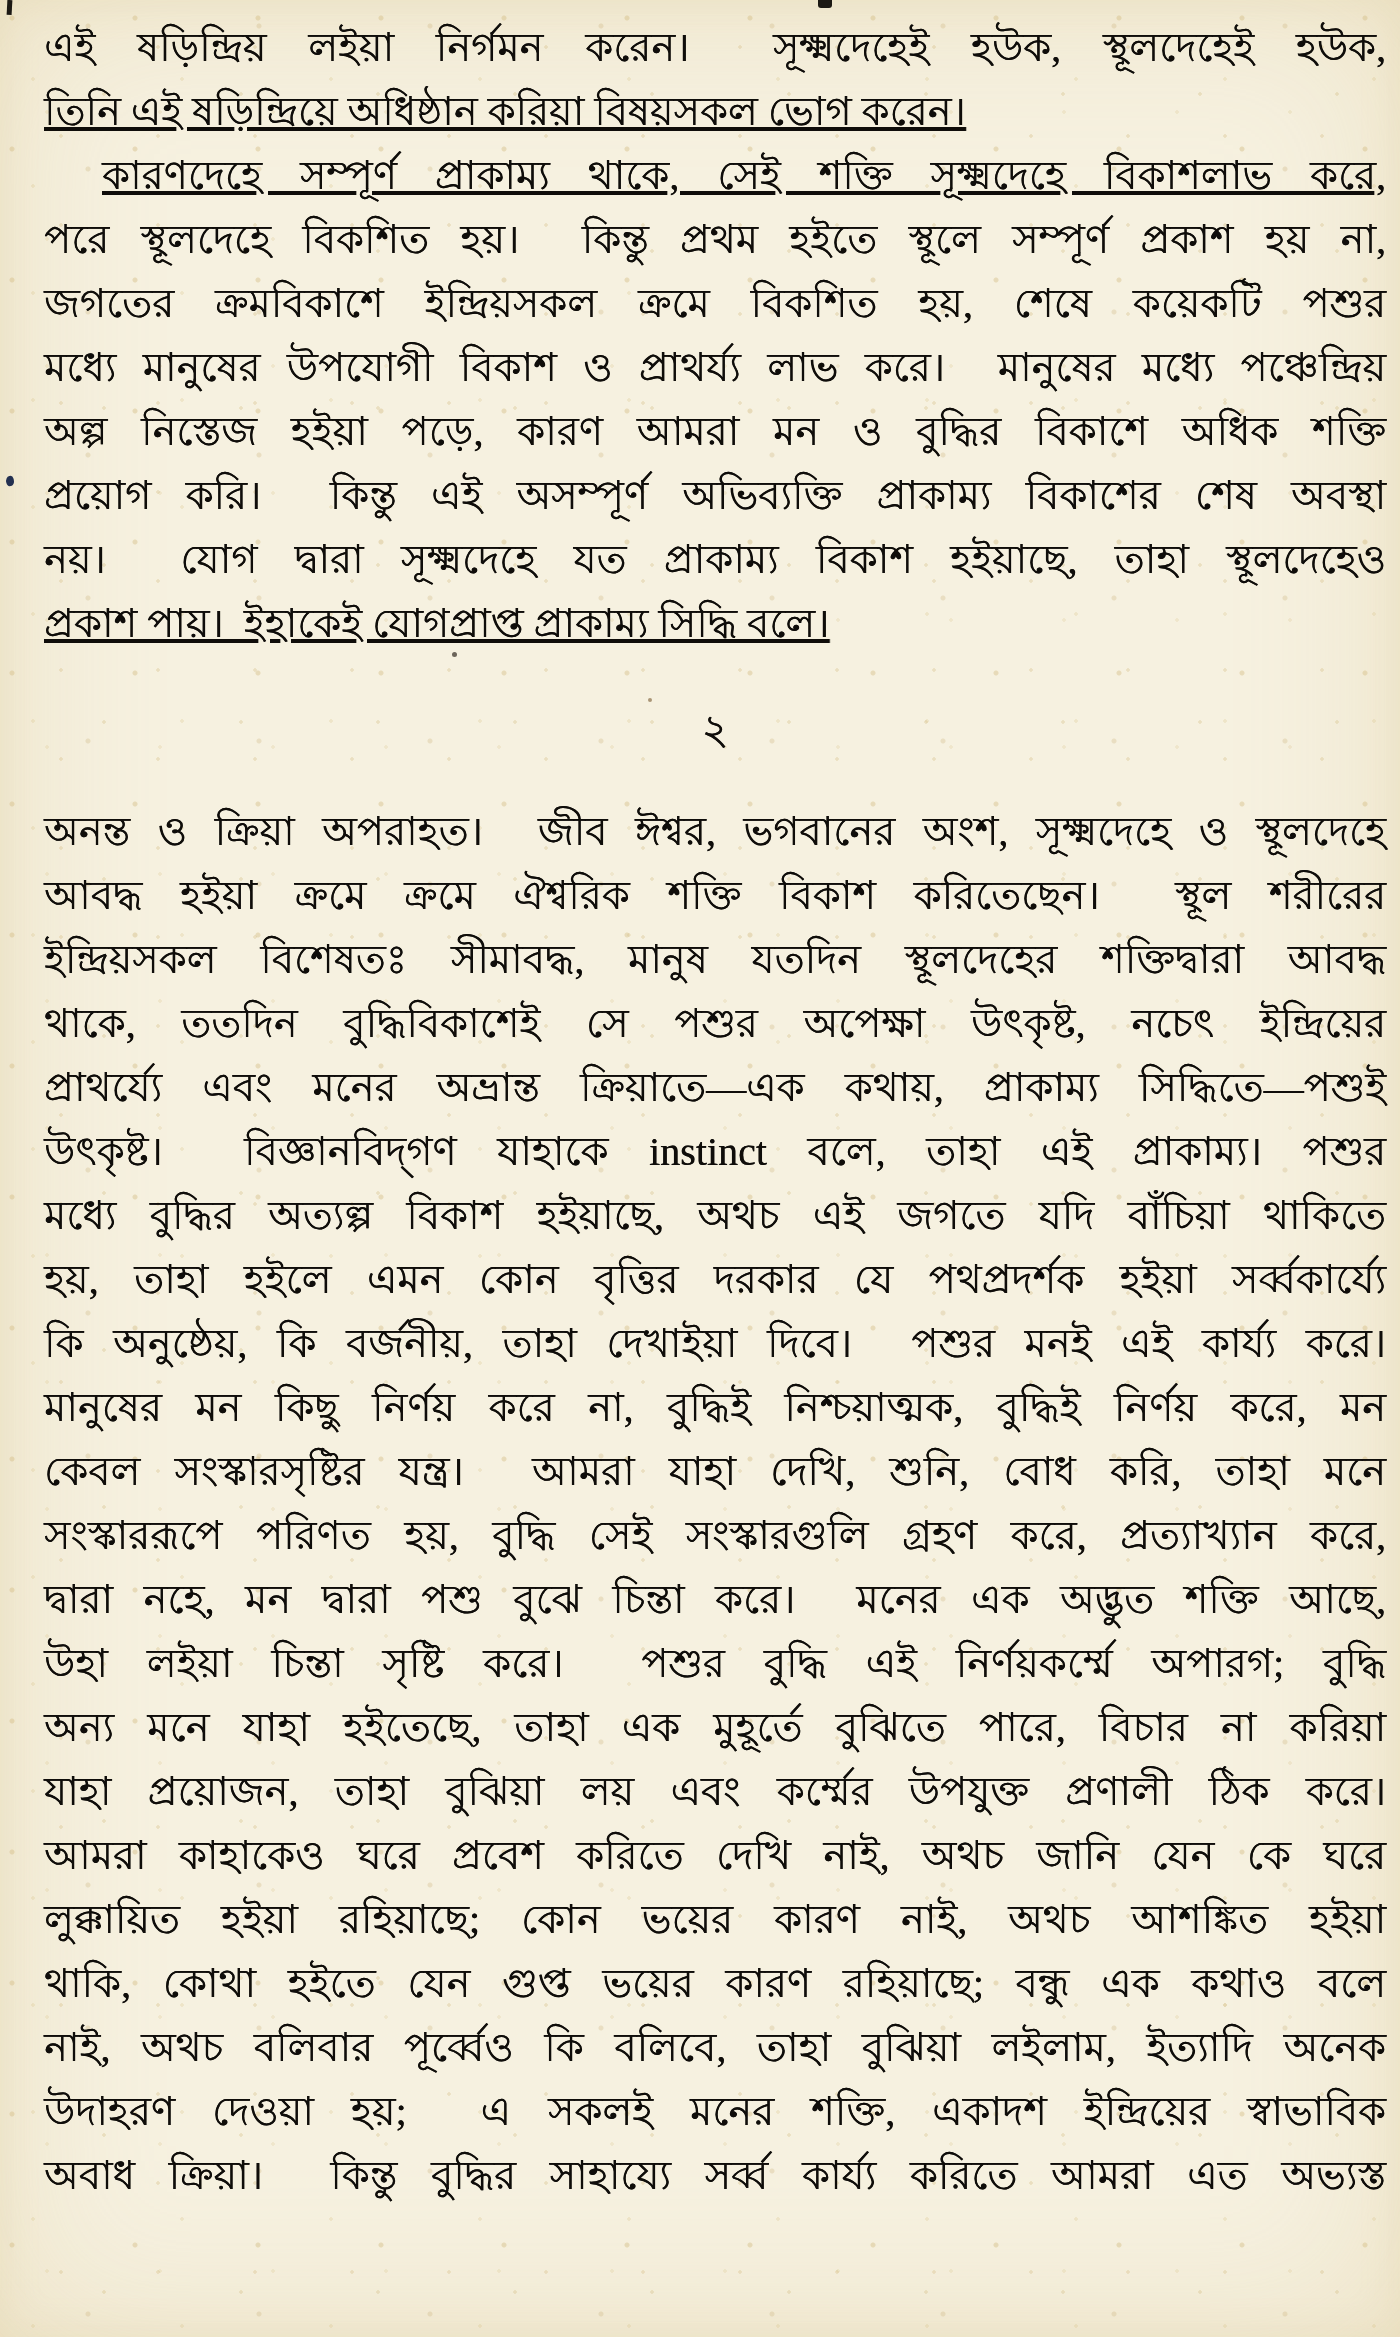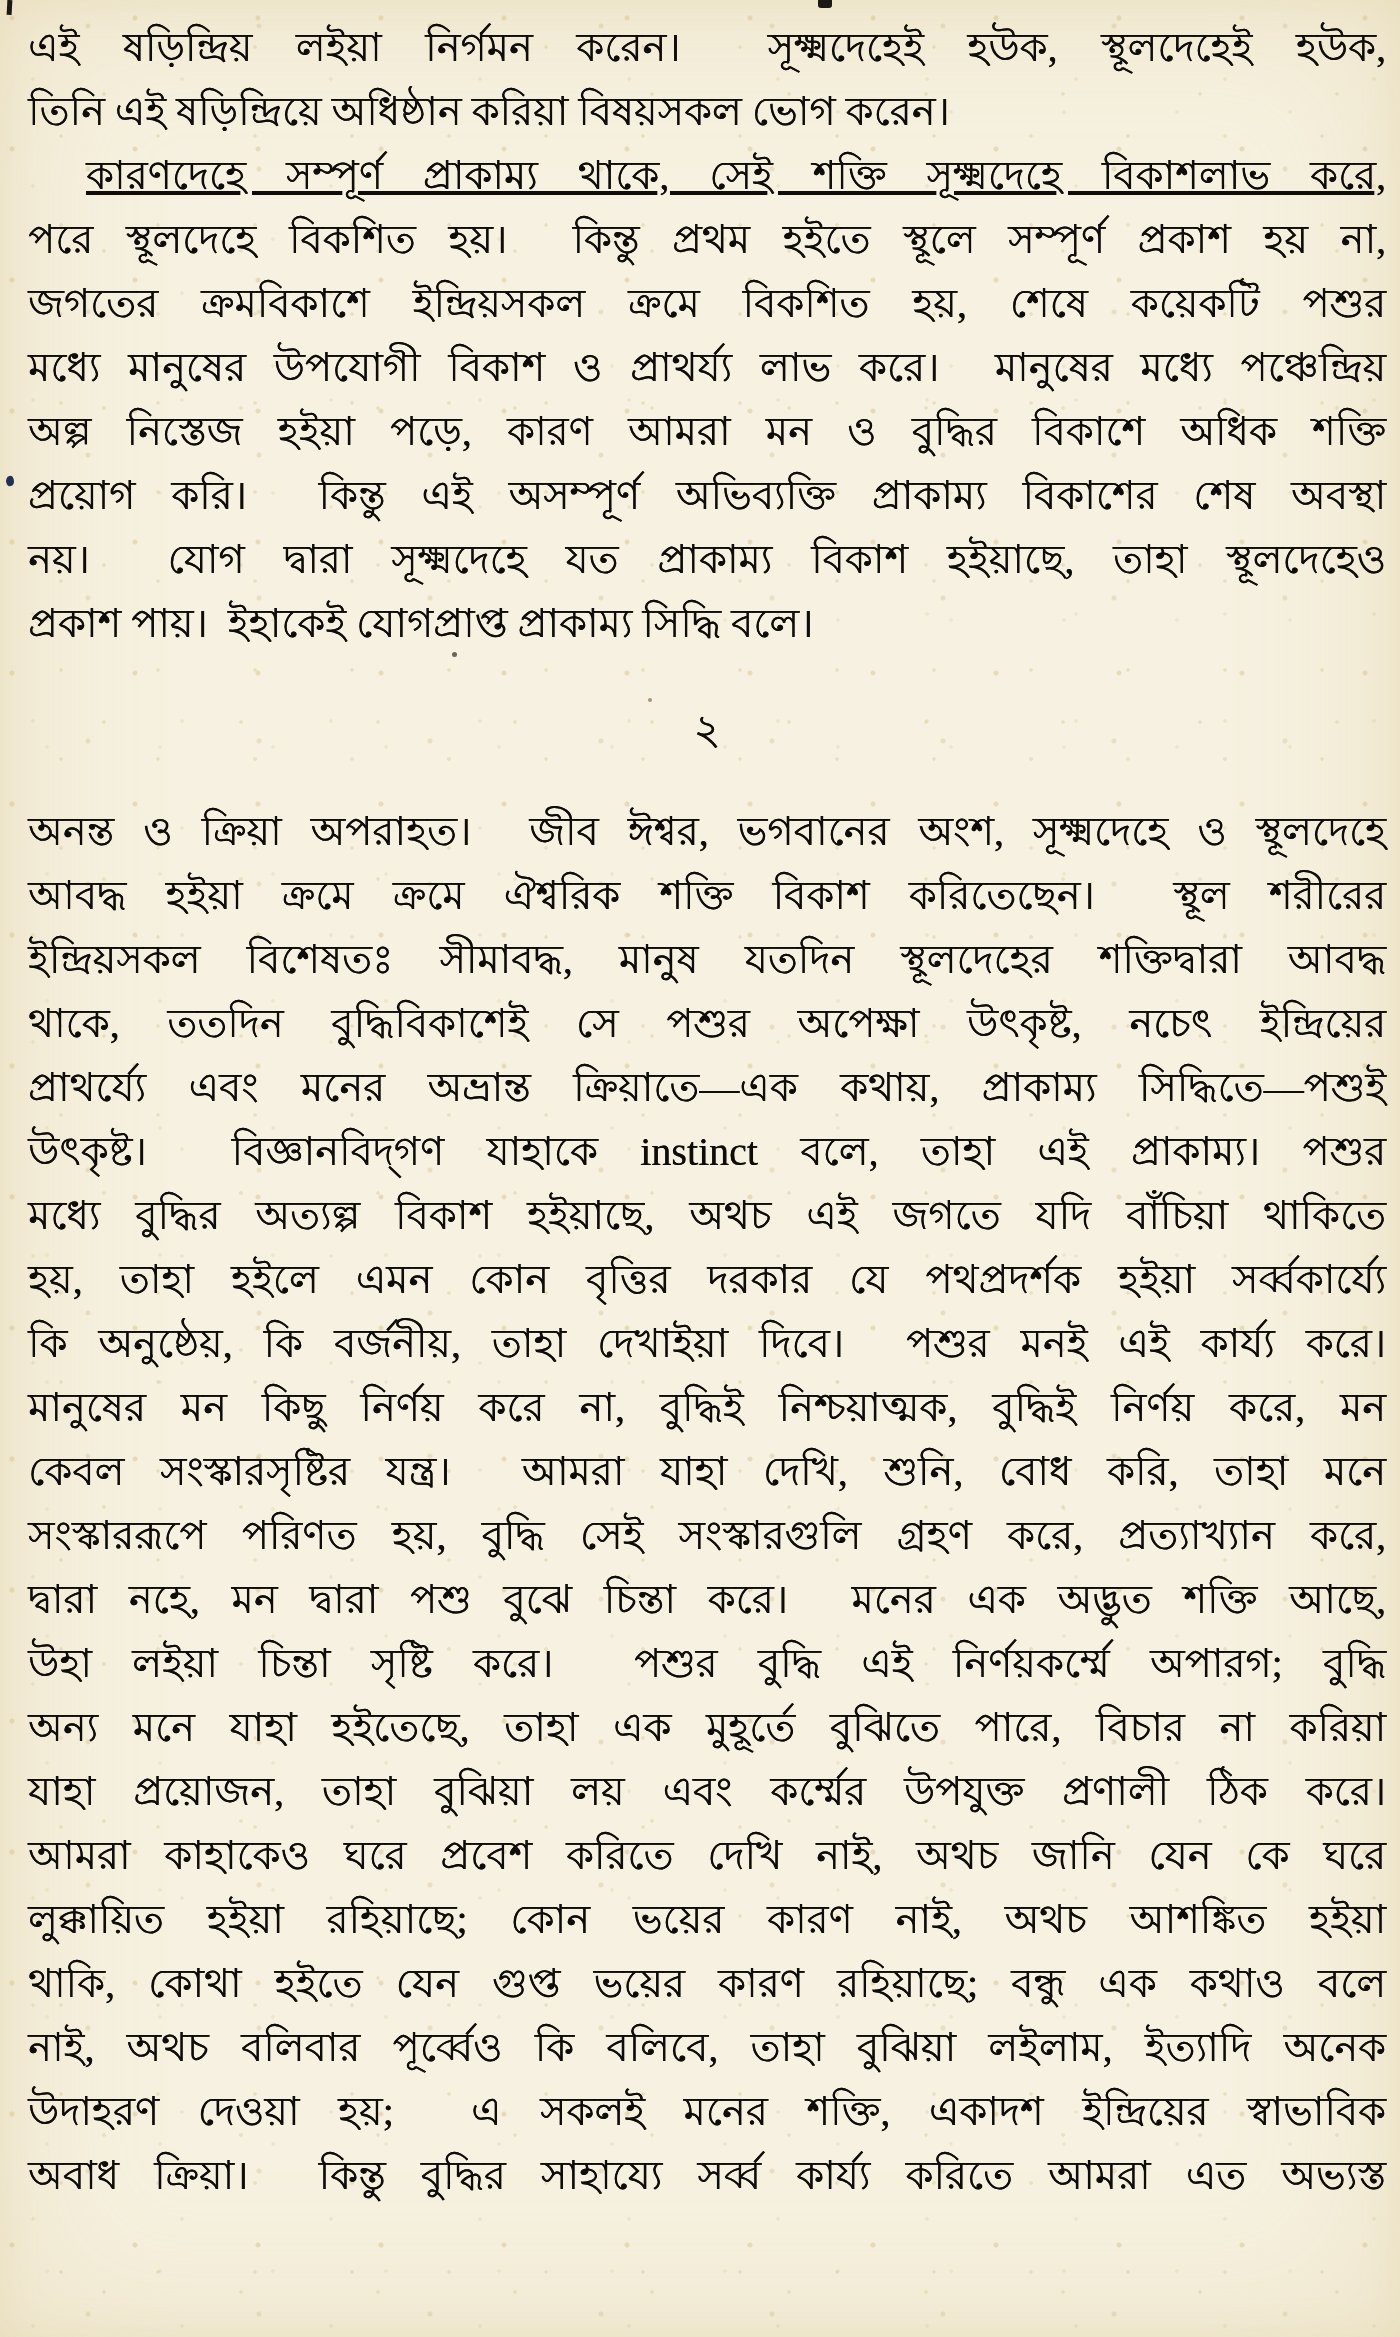--- a/index.html
+++ b/index.html
@@ -34,33 +34,35 @@
     inset: 0;
     pointer-events: none;
     box-shadow: inset 0 0 160px rgba(212,188,128,0.30), inset 0 0 40px rgba(212,188,128,0.18);
   }
   .page {
     position: absolute;
     inset: 0;
     padding: 16px 14px 0 28px;
     box-sizing: border-box;
     color: #0f0d0a;
+    margin-left: 16px;
   }
   .para { margin: 0; }
   .line {
     font-size: 40px;
     line-height: 64px;
     white-space: nowrap;      
     text-align: justify;
     text-align-last: justify;
     white-space: normal;
     text-shadow: 0.35px 0 0 currentColor;  
   }
   .line.last {
     text-align-last: left;
+    text-decoration: underline;
   }
   .line.indent {
     text-indent: 58px;
     text-decoration: underline;
   }
   .section-number {
     text-align: center;
     font-size: 42px;
     line-height: 64px;
     margin-top: 42px;

